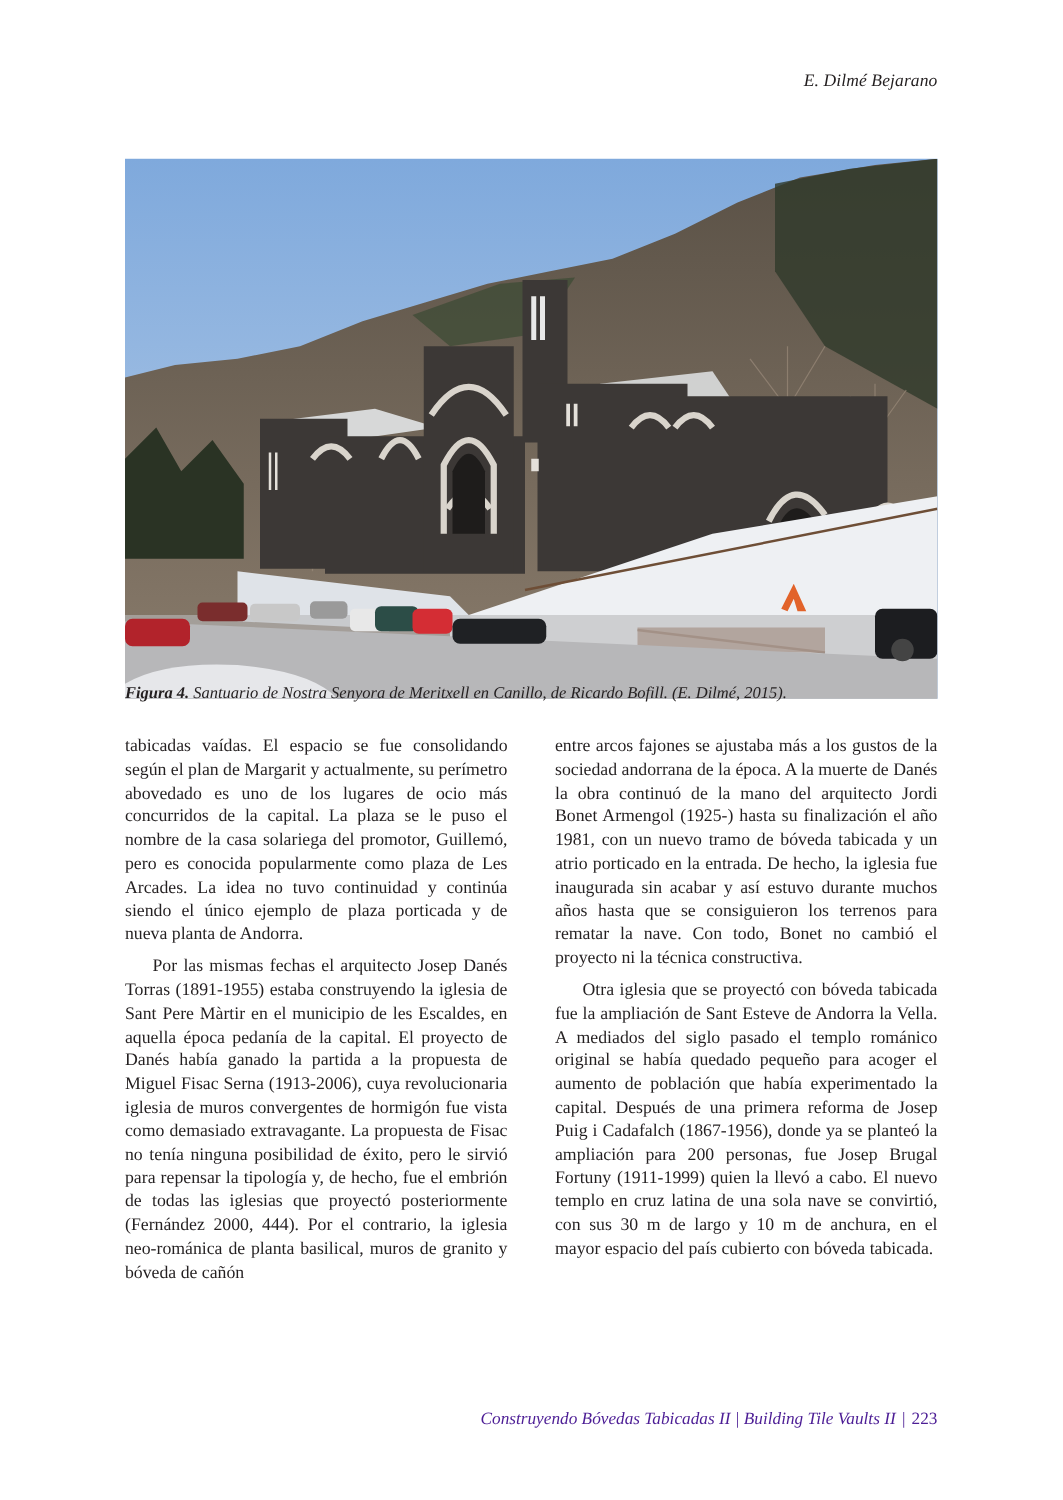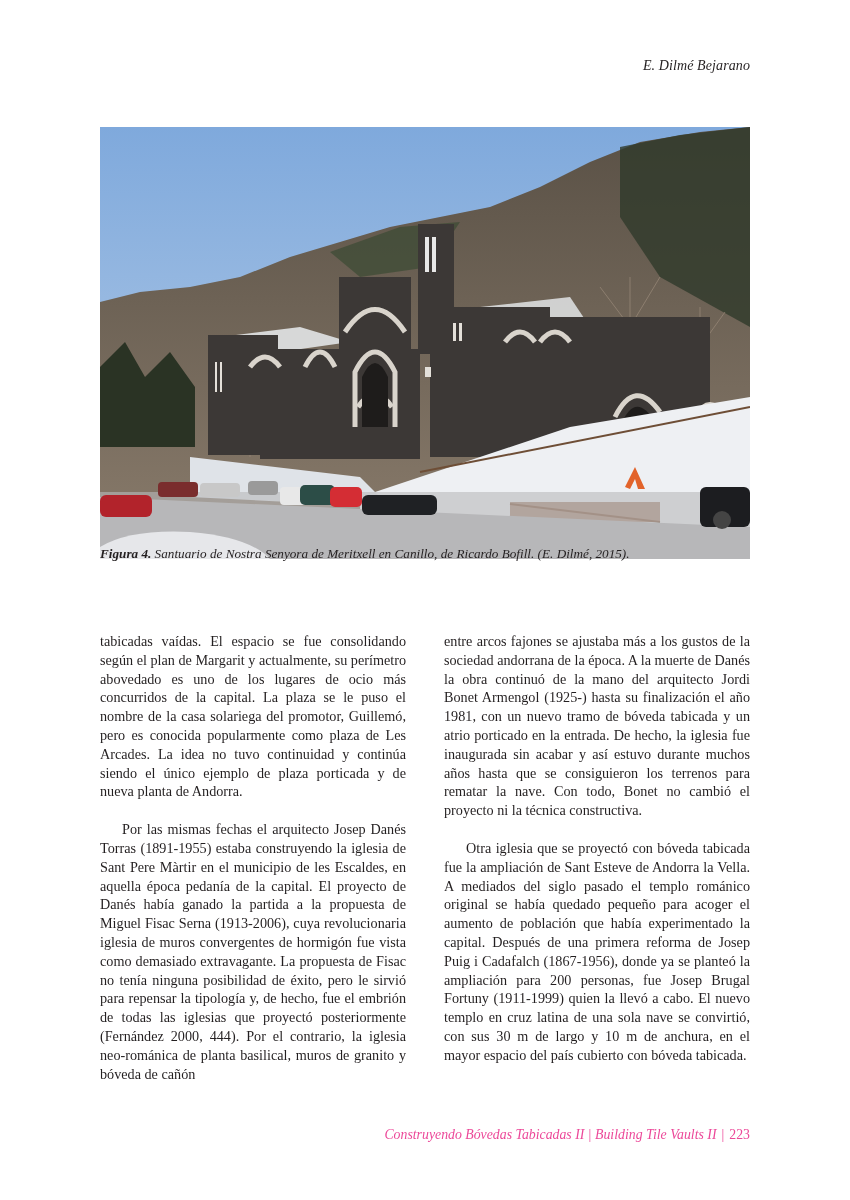--- a/index.html
+++ b/index.html
@@ -6,28 +6,28 @@
   body { width: 850px; height: 1200px; position: relative; overflow: hidden;
          font-family: "Liberation Serif", "DejaVu Serif", serif; color: #231f20; }
   .running-head { position: absolute; top: 58px; right: 100px; font-style: italic;
                   font-size: 14px; color: #231f20; letter-spacing: 0.1px; margin-left: 32px; }
   .figure { position: absolute; left: 100px; top: 127px; width: 650px; height: 432px;
             overflow: hidden; background: #8fb4de; }
   .figure svg { display: block; width: 650px; height: 432px; }
   .caption { position: absolute; left: 100px; top: 546px; width: 660px; font-size: 13.2px;
              font-style: italic; color: #231f20; white-space: nowrap; }
   .caption b { font-weight: bold; }
-  .col { position: absolute; top: 632px; width: 306px; font-size: 14.2px; line-height: 18.8px;
+  .col { position: absolute; top: 588px; width: 306px; font-size: 14.2px; line-height: 18.8px;
          text-align: justify; hyphens: manual; }
   .col-left { left: 100px; }
   .col-right { left: 444px; }
   .col p { margin: 0; }
-  .col p + p { margin-top: 19px; }
+  .col p + p { margin-top: 7px; }
   .col p.indent { text-indent: 22px; }
-  .footer { position: absolute; top: 1127px; right: 100px; font-size: 13.8px; color: #ec4899; }
+  .footer { position: absolute; top: 1127px; right: 100px; font-size: 13.8px; color: #4c1d95; }
   .footer .title { font-style: italic; }
   .footer .sep { margin: 0 5px; }
 </style>
 </head>
 <body>
 
 <div class="running-head">E. Dilmé Bejarano</div>
 
 <div class="figure">
   <svg viewBox="0 0 650 432" xmlns="http://www.w3.org/2000/svg">

